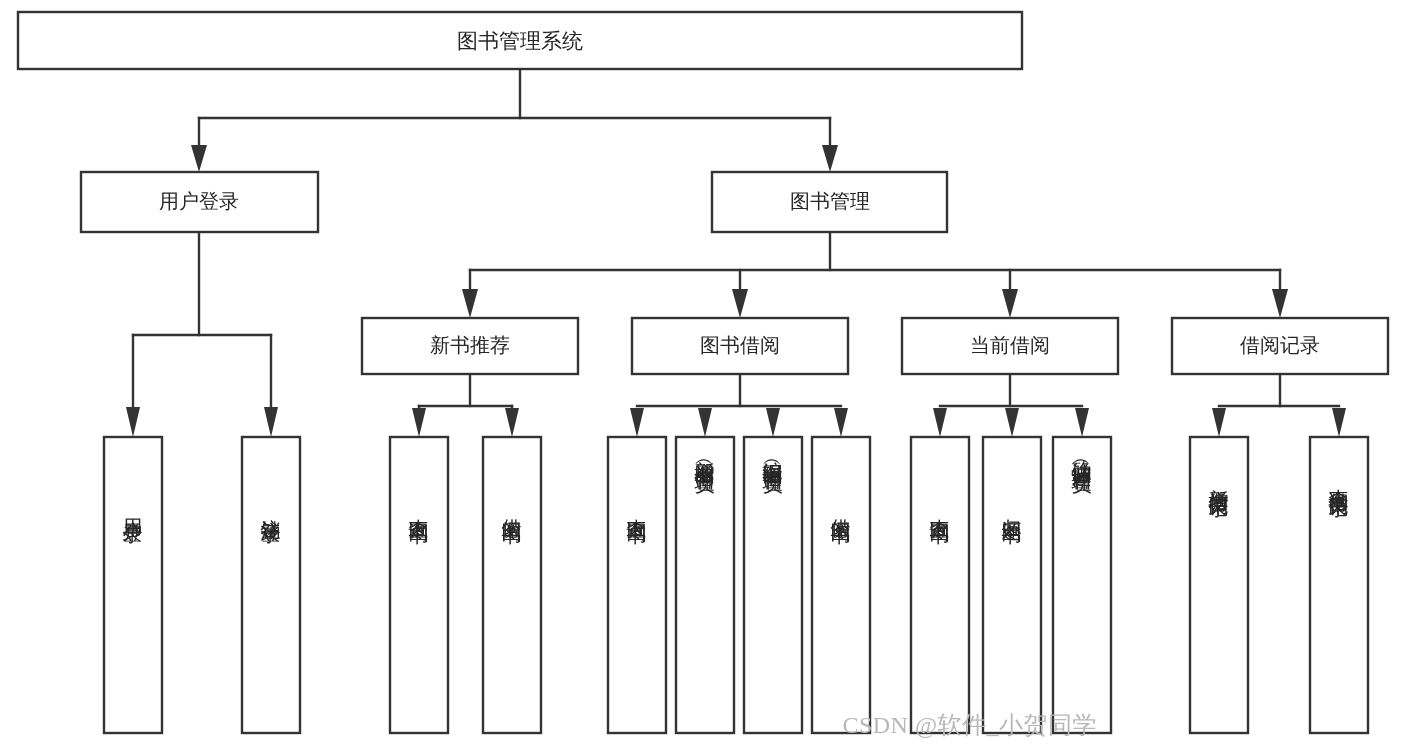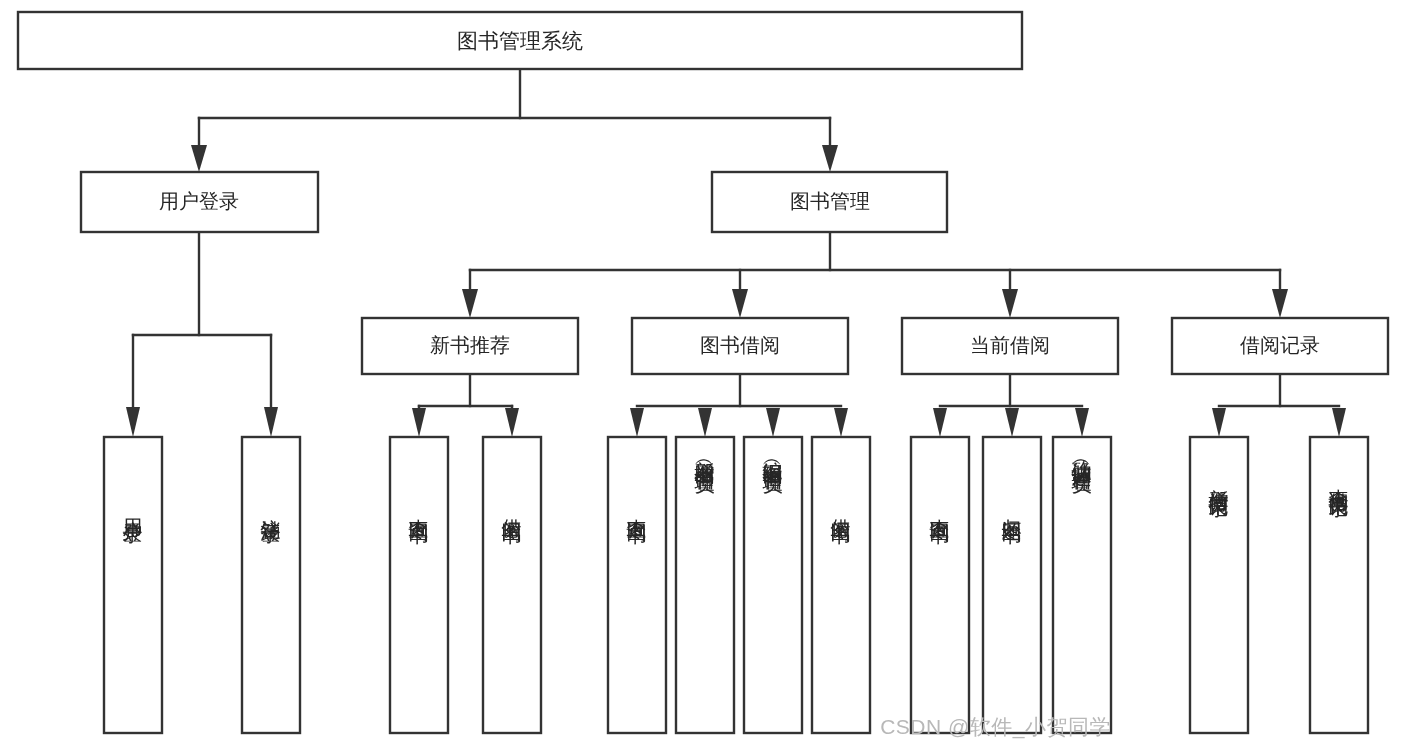--- a/index.html
+++ b/index.html
@@ -59,24 +59,24 @@
     text-orientation: upright;
     font-family: "Liberation Sans", "DejaVu Sans", sans-serif;
     font-size: 20px;
     line-height: 1;
     letter-spacing: 2px;
     color: #262626;
     white-space: nowrap;
   }
   .watermark {
     position: absolute;
-    right: 12px;
+    right: 26px;
     bottom: 6px;
-    font-family: Liberation Sans, sans-serif;
-    font-size: 21px;
+    font-family: Liberation Serif, serif;
+    font-size: 24px;
     color: #b8b8b8;
     letter-spacing: 0.5px;
     white-space: nowrap;
   }
 </style>
 </head>
 <body>
 
 <div id="chart-root">
 

